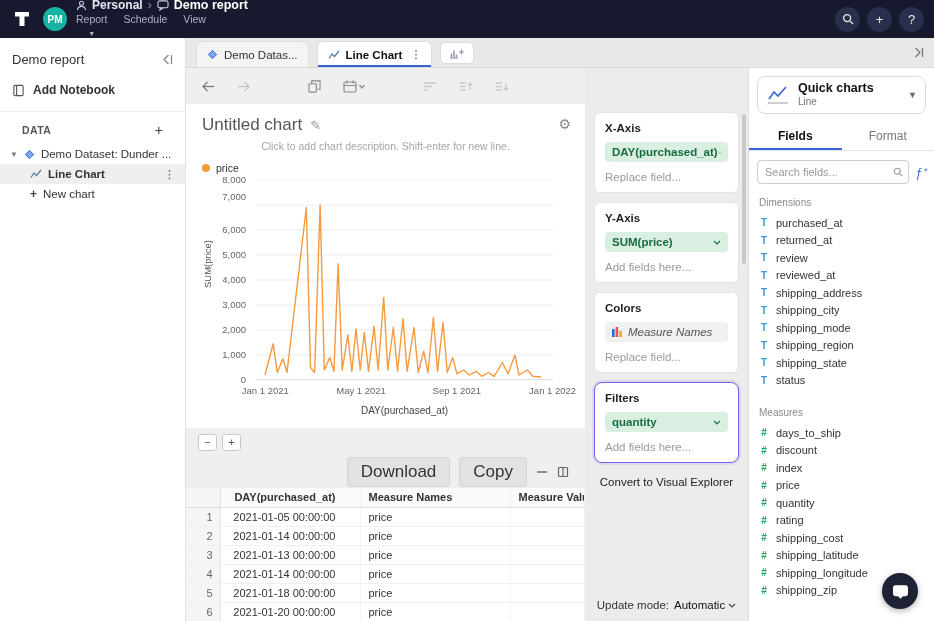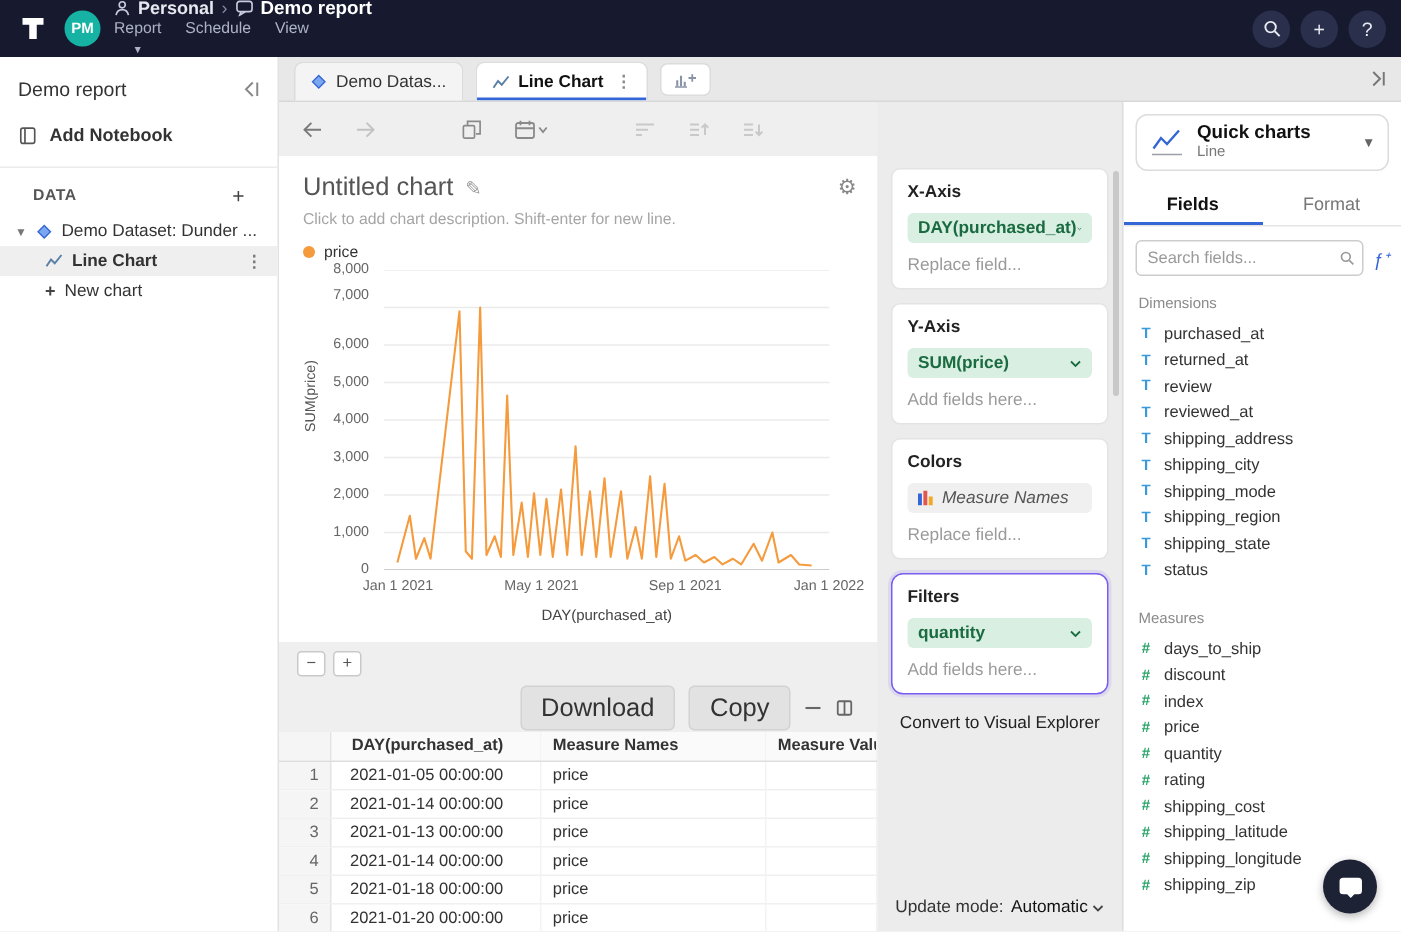--- a/index.html
+++ b/index.html
@@ -57,21 +57,21 @@
   .toolbar{height:36px;display:flex;align-items:center;padding:0 16px;gap:22px;flex:none;}
   .tool{display:flex;align-items:center;cursor:pointer;}
   .tool-gap{width:14px;}
 
   
   .chart-card{background:#fff;padding:10px 16px 8px;position:relative;flex:none;}
   .chart-title-row{display:flex;align-items:center;gap:8px;height:22px;}
   .chart-title{font-size:17px;color:#555;}
   .pencil{color:#999;font-size:13px;cursor:pointer;}
   .gear{position:absolute;right:14px;top:12px;color:#888;font-size:14px;cursor:pointer;}
-  .chart-desc{font-size:10.5px;color:#A5A5A5;margin-top:4px;cursor:text;}
+  .chart-desc{font-size:10.5px;color:#A5A5A5;margin-top:4px;cursor:text;text-align:center;}
   .legend{display:flex;align-items:center;gap:6px;margin-top:10px;height:12px;}
   .legend-dot{width:8px;height:8px;border-radius:50%;}
   .legend-label{font-size:10.5px;color:#333;}
   .plot-wrap{position:relative;height:240px;margin-top:6px;}
   .ylabel{position:absolute;left:0;top:60px;writing-mode:vertical-rl;transform:rotate(180deg);font-size:9.5px;color:#555;}
   .yticks{position:absolute;left:8px;top:0;width:40px;height:200px;}
   .ytick{position:absolute;right:4px;width:40px;text-align:right;font-size:9.5px;color:#666;line-height:10px;}
   .plot-svg-box{position:absolute;left:54px;right:16px;top:0;height:200px;}
   svg.plot{width:100%;height:100%;display:block;}
   .xticks{position:absolute;left:54px;right:4px;top:205px;height:12px;}

